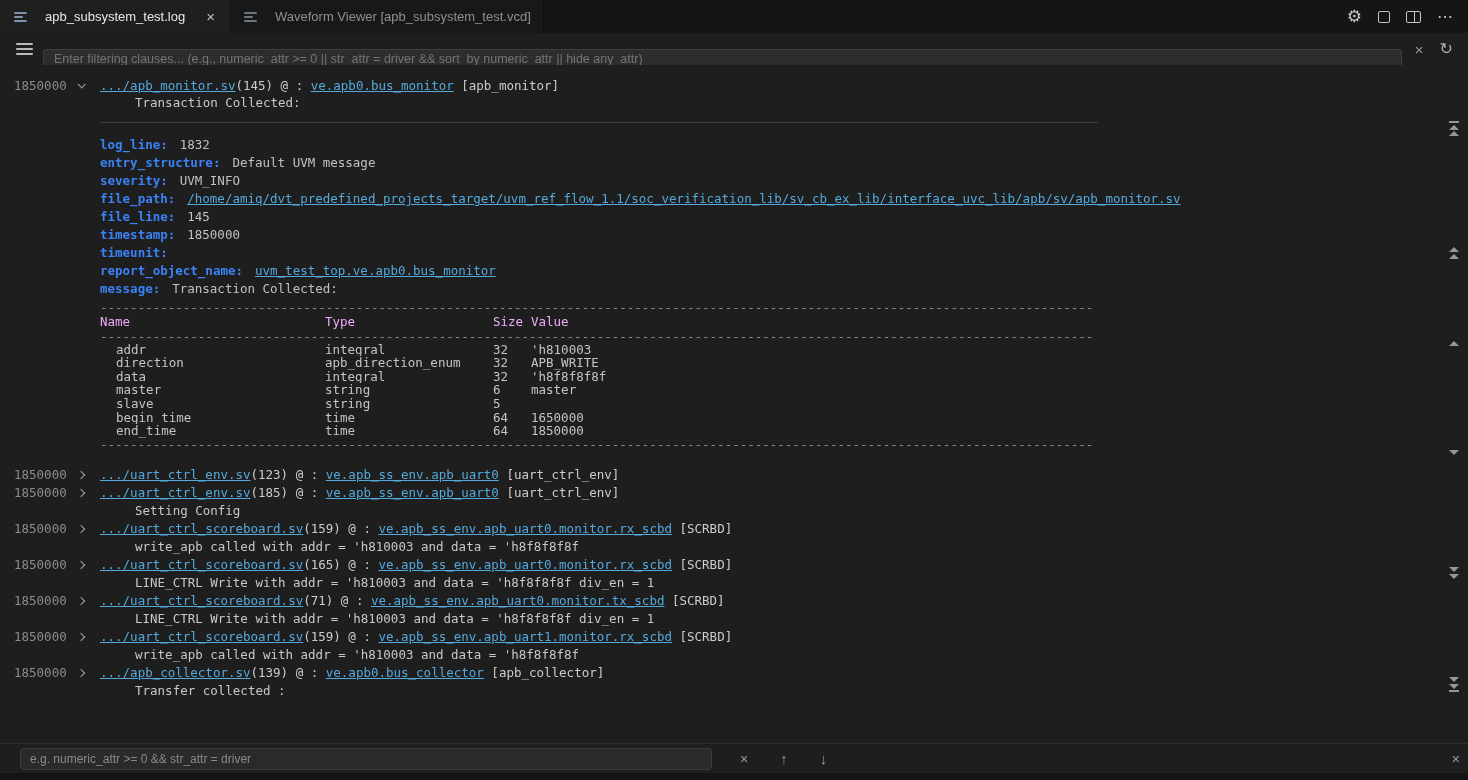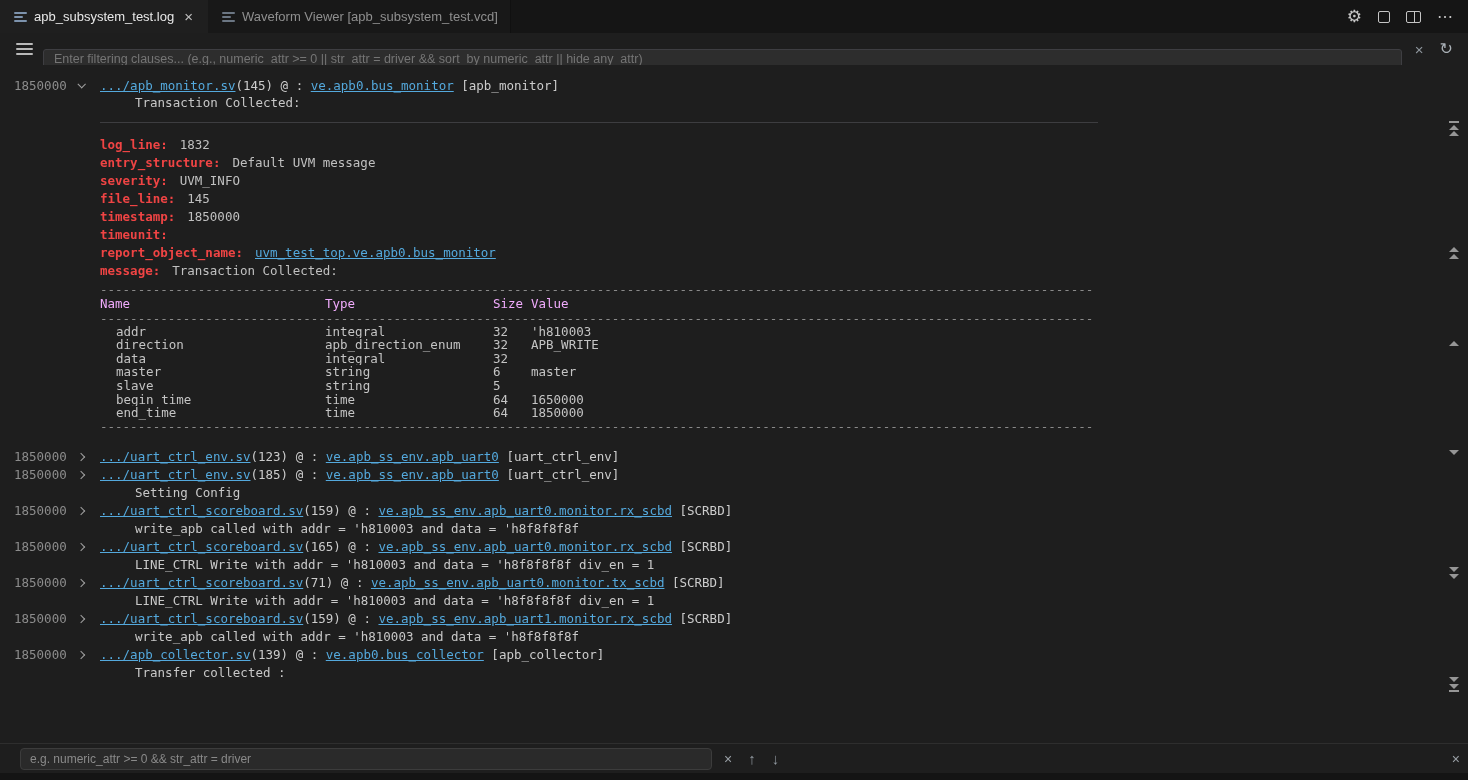--- a/index.html
+++ b/index.html
@@ -2,21 +2,21 @@
 <html><head>
 <meta charset="utf-8">
 <style>
   * { margin:0; padding:0; box-sizing:border-box; }
   html,body { width:1468px; height:780px; background:#101010; overflow:hidden; }
   body { font-family:"Liberation Sans", sans-serif; }
   .window { width:1468px; height:780px; display:flex; flex-direction:column; background:#1e1e1e; }
 
   
   .tabbar { height:33px; background:#151515; display:flex; align-items:stretch; flex:0 0 auto; }
-  .tab { display:flex; align-items:center; gap:7px; padding:0 12px 0 14px; font-size:13px; cursor:pointer; }
+  .tab { display:flex; align-items:center; gap:18px; padding:0 12px 0 14px; font-size:13px; cursor:pointer; }
   .tab.active { background:#1f1f1f; color:#e8e8e8; }
   .tab.inactive { background:#181818; color:#8f8f8f; border-right:1px solid #101010; }
   .file-icon { display:inline-flex; flex-direction:column; gap:2px; width:13px; }
   .file-icon i { display:block; height:2px; background:#7d93ad; border-radius:1px; }
   .file-icon i:nth-child(2){ width:9px; }
   .file-icon i:nth-child(1),.file-icon i:nth-child(3){ width:13px; }
   .tab.inactive .file-icon i { background:#6b7683; }
   .tab-close { color:#c0c0c0; font-size:15px; line-height:1; padding:1px 3px; border-radius:4px; }
   .tabbar-spacer { flex:1; background:#151515; }
   .tabbar-actions { display:flex; align-items:center; gap:16px; padding:0 14px; background:#151515; color:#c5c5c5; }
@@ -45,21 +45,21 @@
   .chev.down { transform:rotate(45deg) translateY(-1px); }
   .chev.right { transform:rotate(-45deg); }
   a.loglink { color:#54a9dd; text-decoration:underline; cursor:pointer; }
   .plain { color:#cccccc; }
   .tag { color:#cccccc; }
   .entry-msg { margin-left:135px; height:18px; line-height:18px; color:#c8c8c8; white-space:pre; }
 
   
   .details { margin:10px 0 6px 100px; width:998px; border-top:1px solid #3d3d40; padding-top:13px; }
   .fieldrow { height:18px; line-height:18px; white-space:pre; }
-  .flabel { font-weight:bold; color:#ef4444;text-align:right; }
+  .flabel { font-weight:bold; color:#3b82f6;text-align:right; }
   .fval { color:#c0c0c0; padding-left:12px; }
   .fval a { padding-left:0; }
   .dump { margin-top:3px; line-height:13.6px; font-size:12.5px; color:#c4c4c4; }
   .divider { color:#8a8a8a; white-space:nowrap; overflow:hidden; width:992px; height:13px; line-height:13px; }
   .trow { display:grid; grid-template-columns:225px 168px 38px 1fr; width:992px; white-space:pre; }
   .trow.headerrow { color:#f0abfc; margin:1px 0; }
   .trow .cell { overflow:hidden; }
   .trow .name.indent { padding-left:16px; }
 
   
@@ -68,21 +68,21 @@
 
   
   .navcol { position:absolute; right:5px; top:0; width:20px; height:100%; }
   .navbtn { position:absolute; right:0; width:18px; display:flex; flex-direction:column; align-items:center; gap:1.5px; cursor:pointer; }
   .tri { width:0; height:0; border-left:5px solid transparent; border-right:5px solid transparent; }
   .tri.up { border-bottom:5px solid #969696; }
   .tri.down { border-top:5px solid #969696; }
   .navbar-line { width:10px; height:2px; background:#969696; }
 
   
-  .findbar { height:30px; background:#1e1e1e; border-top:1px solid #2e2e2e; display:flex; align-items:center; padding:0 4px 0 20px; gap:8px; flex:0 0 auto; }
+  .findbar { height:30px; background:#1e1e1e; border-top:1px solid #2e2e2e; display:flex; align-items:center; padding:0 4px 0 20px; gap:24px; flex:0 0 auto; }
   .find-input { width:692px; height:22px; background:#2a2a2a; border:1px solid #3c3c3c; border-radius:4px; color:#cccccc; font-size:12px; padding:0 9px; outline:none; }
   .find-input::placeholder { color:#8a8a8a; }
   .find-btn { color:#9aa0a6; font-size:14px; cursor:pointer; padding:0 4px; }
   .find-arrow { color:#8f979e; font-size:15px; }
   .find-spacer { flex:1; }
   .bottom-strip { height:7px; background:#141414; flex:0 0 auto; }
 </style>
 </head>
 <body>
 
@@ -133,20 +133,21 @@
         <span class="ts">1850000</span>
         <span class="chev-box"><span class="chev down"></span></span>
         <a class="loglink">.../apb_monitor.sv</a><span class="plain">(145) @ : </span><a class="loglink">ve.apb0.bus_monitor</a><span class="plain"> </span><span class="tag">[apb_monitor]</span>
       </div>
       <div class="entry-msg">Transaction Collected:</div>
 
       <div class="details">
         <div class="fieldrow"><span class="flabel">log_line:</span><span class="fval">1832</span></div>
         <div class="fieldrow"><span class="flabel">entry_structure:</span><span class="fval">Default UVM message</span></div>
         <div class="fieldrow"><span class="flabel">severity:</span><span class="fval">UVM_INFO</span></div>
+        <div class="fieldrow"><span class="flabel">file_path:</span><span class="fval"><a class="loglink">/home/amiq/dvt_predefined_projects_target/uvm_ref_flow_1.1/soc_verification_lib/sv_cb_ex_lib/interface_uvc_lib/apb/sv/apb_monitor.sv</a></span></div>
         <div class="fieldrow"><span class="flabel">file_line:</span><span class="fval">145</span></div>
         <div class="fieldrow"><span class="flabel">timestamp:</span><span class="fval">1850000</span></div>
         <div class="fieldrow"><span class="flabel">timeunit:</span><span class="fval"></span></div>
         <div class="fieldrow"><span class="flabel">report_object_name:</span><span class="fval"><a class="loglink">uvm_test_top.ve.apb0.bus_monitor</a></span></div>
         <div class="fieldrow"><span class="flabel">message:</span><span class="fval">Transaction Collected:</span></div>
 
         <div class="dump">
           <div class="divider">--------------------------------------------------------------------------------------------------------------------------------------------------------</div>
           <div class="trow headerrow">
             <span class="cell">Name</span>
@@ -164,20 +165,21 @@
           <div class="trow">
             <span class="cell name indent">direction</span>
             <span class="cell">apb_direction_enum</span>
             <span class="cell">32</span>
             <span class="cell">APB_WRITE</span>
           </div>
           <div class="trow">
             <span class="cell name indent">data</span>
             <span class="cell">integral</span>
             <span class="cell">32</span>
+            <span class="cell">'h8f8f8f8f</span>
           </div>
           <div class="trow">
             <span class="cell name indent">master</span>
             <span class="cell">string</span>
             <span class="cell">6</span>
             <span class="cell">master</span>
           </div>
           <div class="trow">
             <span class="cell name indent">slave</span>
             <span class="cell">string</span>

